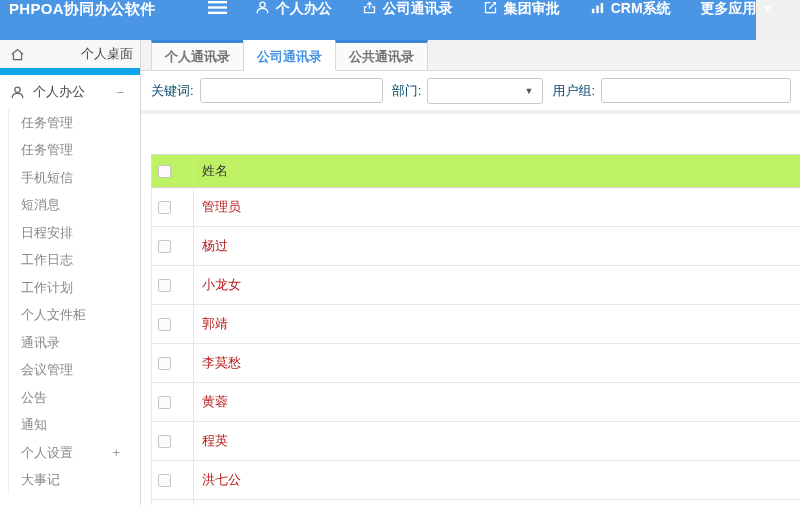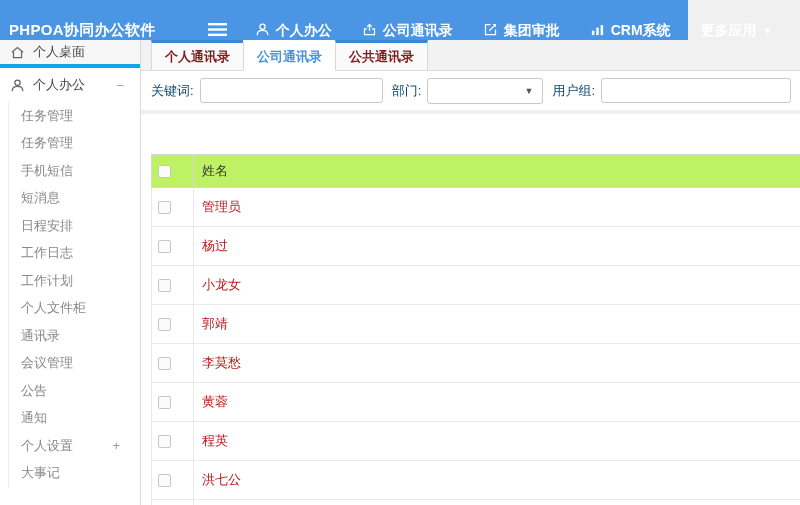--- a/index.html
+++ b/index.html
@@ -2,47 +2,47 @@
 <html><head>
 <meta charset="utf-8">
 <style>
   * { margin:0; padding:0; box-sizing:border-box; }
   html,body { width:800px; height:505px; overflow:hidden; }
   body {
     font-family:"Liberation Sans","DejaVu Sans",sans-serif;
     background:#f0f0f0; position:relative; font-size:13px;
   }
   
-  .topbar { position:absolute; left:0; top:0; width:688px; height:40px;
-    background:#4a95e4; color:#fff; display:flex; align-items:flex-end; }
+  .topbar { position:absolute; left:0; top:0; width:756px; height:40px;
+    background:#4a95e4; color:#fff; display:flex; align-items:flex-start; }
   .brand { font-size:15px; font-weight:bold; padding-left:9px; letter-spacing:.3px; white-space:nowrap; }
   .hamburger { margin-left:52px; display:flex; align-items:center; cursor:pointer; }
   .topmenu { display:flex; align-items:center; margin-left:28px; gap:30px; }
   .topmenu-item { display:flex; align-items:center; gap:6px; font-size:14px; font-weight:bold;
     color:#fff; cursor:pointer; white-space:nowrap; text-decoration:none; }
   .caret { font-size:10px; line-height:1; }
   
   .sidebar { position:absolute; left:0; top:40px; width:141px; height:465px;
     background:#fff; border-right:1px solid #d9d9d9; overflow:hidden; }
   .side-main { height:34px; display:flex; align-items:center; padding-left:10px;
     font-size:13px; color:#444; cursor:pointer; }
   .side-main .sicon { display:flex; align-items:center; margin-right:8px; }
-  .side-main.first { background:#f7f7f7; border-bottom:4px solid #0ea5e9; height:28px; }
+  .side-main.first { background:#f7f7f7; border-bottom:7px solid #0ea5e9; height:35px;gap:48px; }
   .side-toggle { margin-left:auto; margin-right:16px; color:#999; font-size:13px; cursor:pointer; }
   .side-sub { margin-left:8px; border-left:1px solid #ededed; }
   .side-sub-item { height:27.5px; display:flex; align-items:center; padding-left:12px;
     font-size:13px; color:#888; cursor:pointer; }
   .side-sub-item .side-toggle { margin-right:20px; }
   
   .content { position:absolute; left:141px; top:40px; width:659px; height:465px;
     background:#f0f0f0; display:flex; flex-direction:column; }
   .tabstrip { height:31px; background:#f2f2f2; border-bottom:1px solid #dcdcdc;
     display:flex; align-items:stretch; padding-left:10px; flex:0 0 auto; }
   .tab { border-top:3px solid #3b86d8; border-left:1px solid #d8d8d8; border-right:1px solid #d8d8d8;
-    background:#fafafa; color:#7f1d1d; font-weight:bold; font-size:13px;
+    background:#fafafa; color:#737373; font-weight:bold; font-size:13px;
     display:flex; align-items:center; padding:0 13px; margin-right:-1px; cursor:pointer; }
   .tab.active { background:#fff; border-top-color:#fff; color:#4493e2;
     margin-bottom:-1px; border-bottom:1px solid #fff; }
   .filterbar { height:39px; background:#fff; display:flex; align-items:center;
     padding-left:10px; flex:0 0 auto; }
   .flabel { font-weight:normal; color:#0c4a6e; margin-right:6px; white-space:nowrap; }
   .finput { width:183px; height:25px; border:1px solid #c9c9c9; border-radius:3px;
     margin-right:9px; background:#fff; font-family:inherit; font-size:13px; padding:0 6px; }
   .fselect { width:184px; height:26px; border:1px solid #c9c9c9; border-radius:3px; background:#fff;
     display:flex; align-items:center; justify-content:space-between; padding:0 9px;

